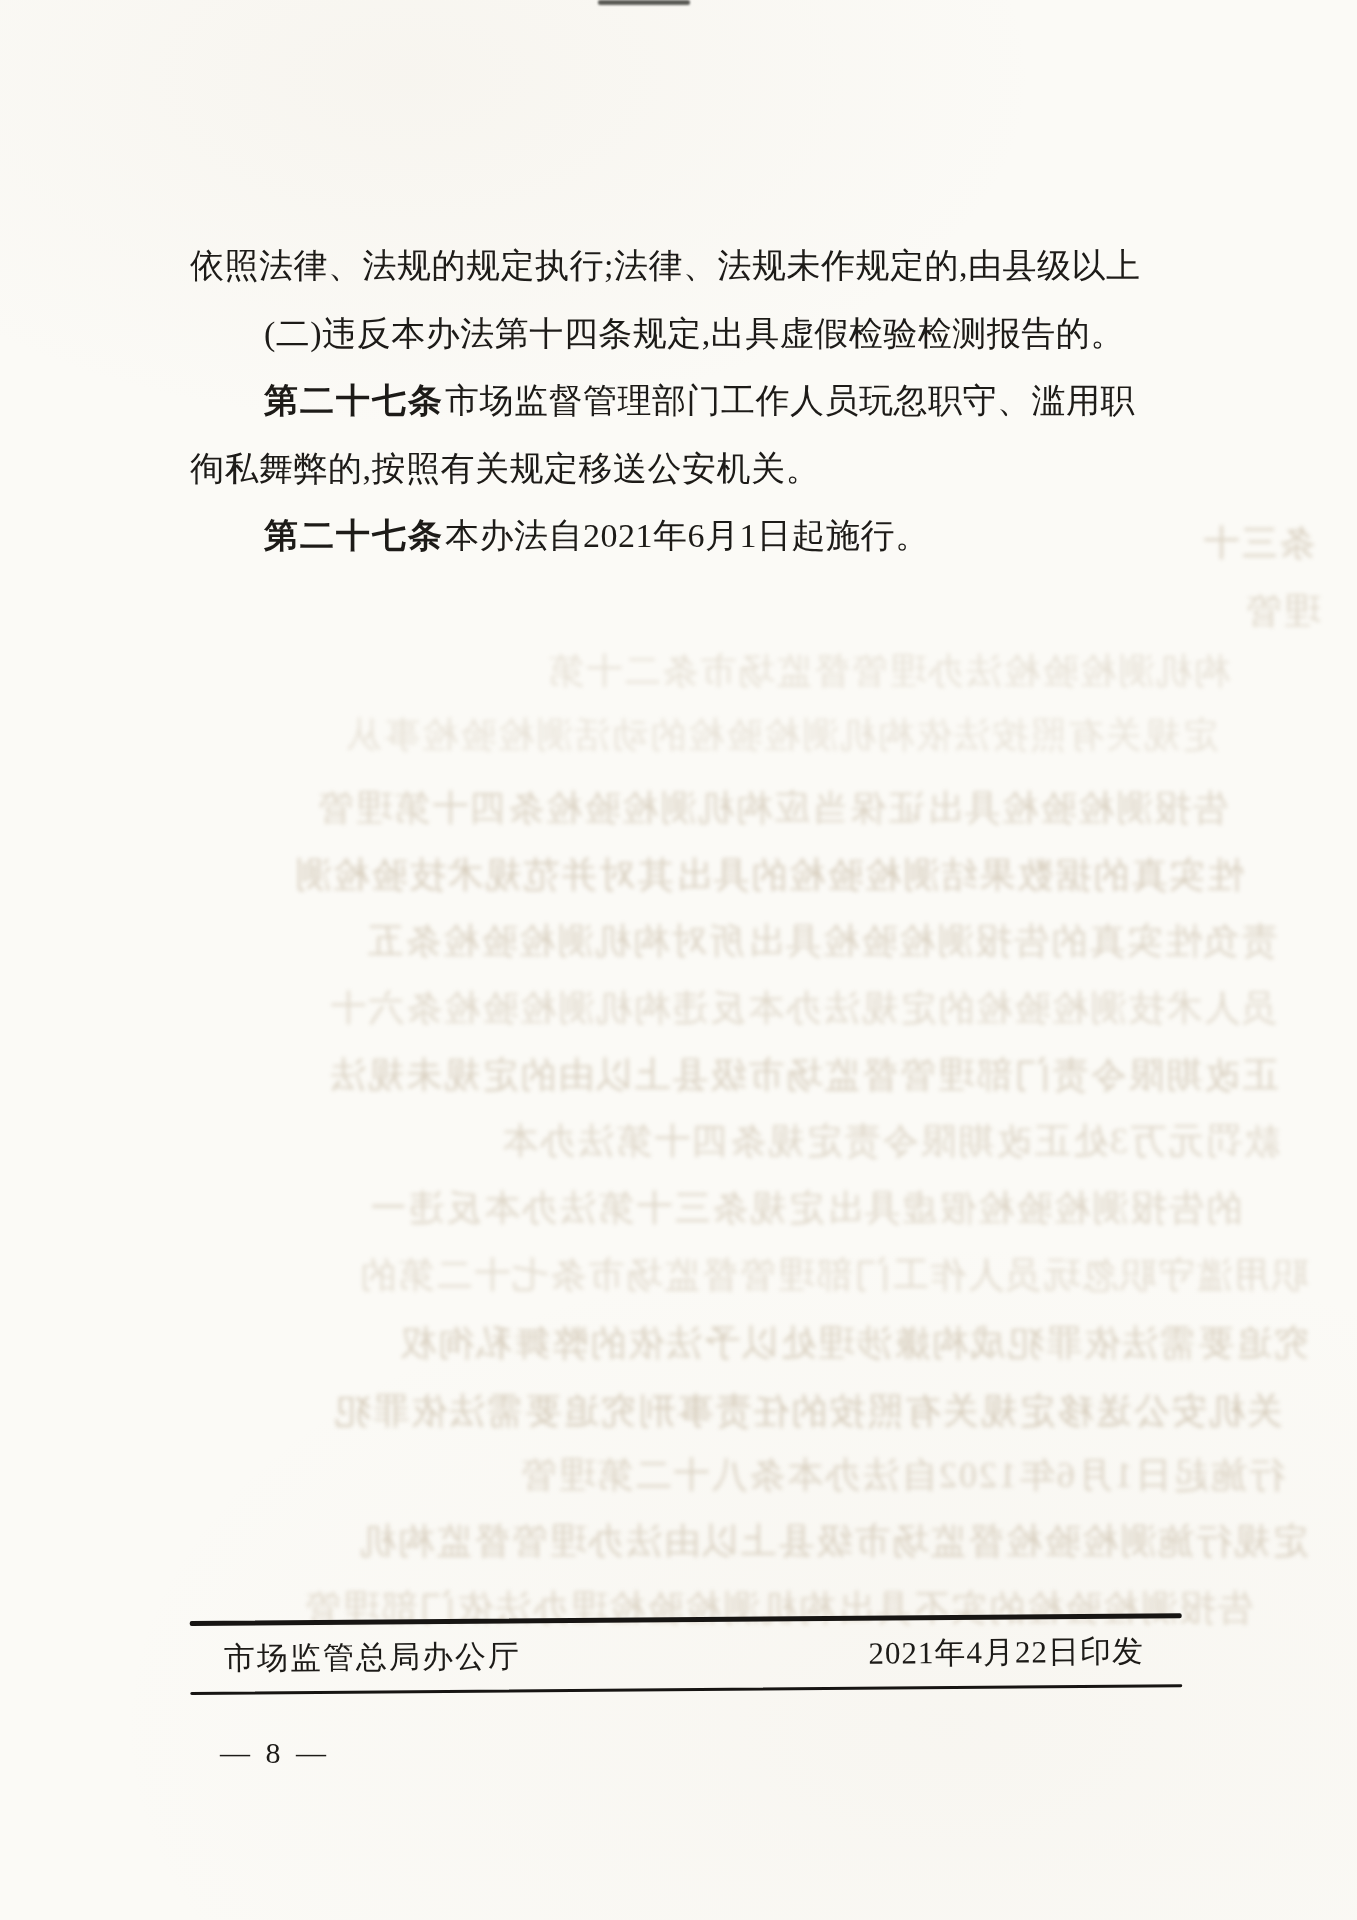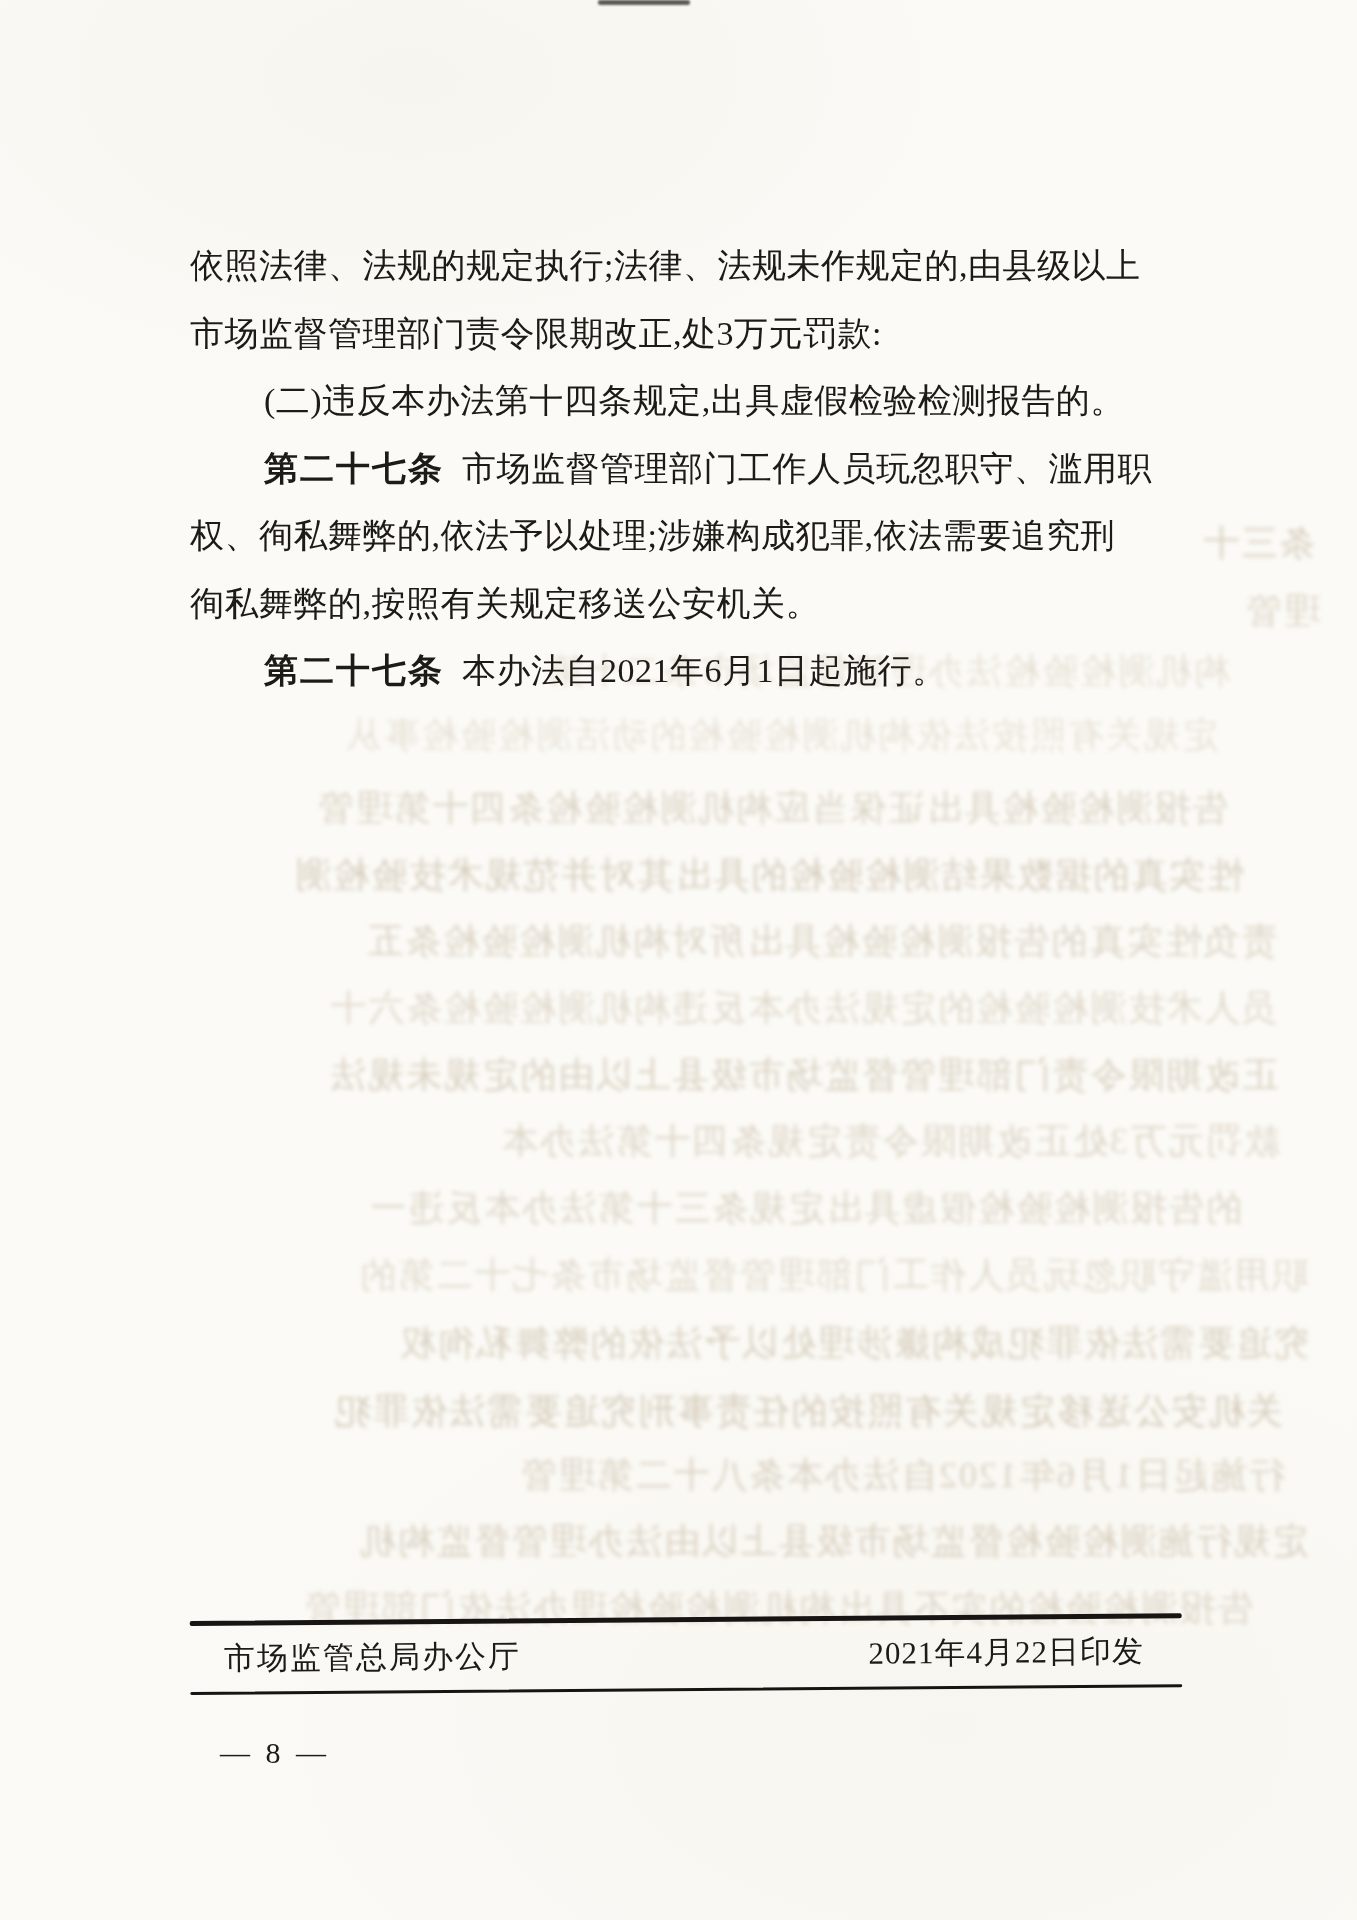--- a/index.html
+++ b/index.html
@@ -58,21 +58,21 @@
   .line {
     height: 67.5px;
     line-height: 67.5px;
     font-size: 34px;
     white-space: nowrap;
     letter-spacing: 0.5px;
   }
   .line.indent { padding-left: 74px; }
   .line .head {
     font-weight: bold;
-    margin-right: 18px;
+    margin-right: 1px;
     font-family: "Liberation Sans", "DejaVu Sans", sans-serif;
     letter-spacing: 2px;
   }
   
   .footer {
     position: absolute;
     left: 190px;
     top: 1621px;
     width: 992px;
     transform: rotate(-0.45deg);
@@ -135,24 +135,22 @@
       <div class="bleed" style="top: 1252px; left: 168px; width: 1140px; opacity: 0.34;">职用滥守职忽玩员人作工门部理管督监场市条七十二第的</div>
       <div class="bleed" style="top: 1320px; left: 250px; width: 1060px; opacity: 0.46;">究追要需法依罪犯成构嫌涉理处以予法依的弊舞私徇权</div>
       <div class="bleed" style="top: 1388px; left: 168px; width: 1115px; opacity: 0.5;">关机安公送移定规关有照按的任责事刑究追要需法依罪犯</div>
       <div class="bleed" style="top: 1452px; left: 350px; width: 935px; opacity: 0.42;">行施起日1月6年1202自法办本条八十二第理管</div>
       <div class="bleed" style="top: 1518px; left: 168px; width: 1140px; opacity: 0.44;">定规行施测检验检督监场市级县上以由法办理管督监构机</div>
       <div class="bleed" style="top: 1585px; left: 168px; width: 1085px; opacity: 0.38;">告报测检验检的实不具出构机测检验检理办法依门部理管</div>
     </div>
 
   <div class="body-text">
       <div class="line">依照法律、法规的规定执行;法律、法规未作规定的,由县级以上</div>
-      <div class="line">市场监督管理部门责令限期改正,处3万元罚款:</div>
       <div class="line indent">(二)违反本办法第十四条规定,出具虚假检验检测报告的。</div>
       <div class="line indent"><span class="head">第二十七条</span>市场监督管理部门工作人员玩忽职守、滥用职</div>
-      <div class="line">权、徇私舞弊的,依法予以处理;涉嫌构成犯罪,依法需要追究刑</div>
       <div class="line">徇私舞弊的,按照有关规定移送公安机关。</div>
       <div class="line indent"><span class="head">第二十七条</span>本办法自2021年6月1日起施行。</div>
     </div>
 
   <div class="footer">
     <div class="rule-top"></div>
     <div class="row">
       <span class="issuer">市场监管总局办公厅</span>
       <span class="date">2021年4月22日印发</span>
     </div>

